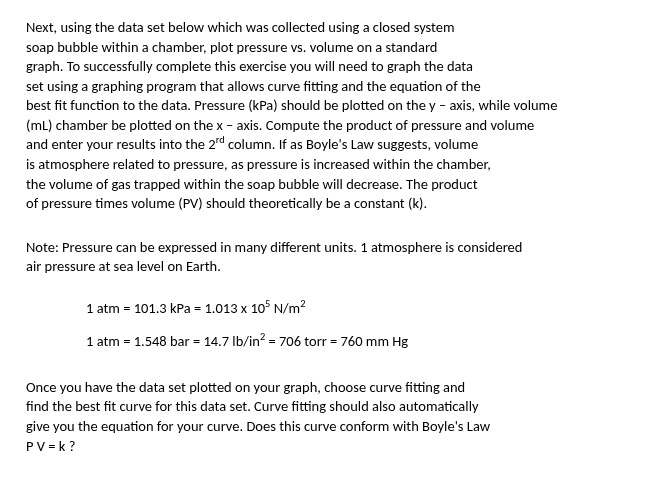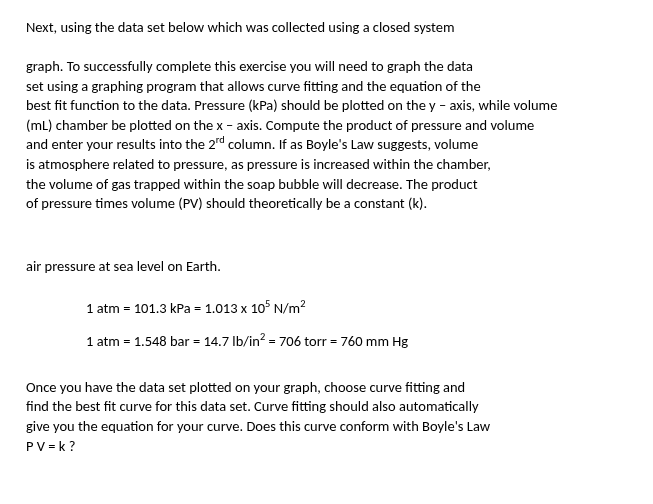--- a/index.html
+++ b/index.html
@@ -38,33 +38,33 @@
       font-size: 0.72em;
       vertical-align: super;
       line-height: 0;
     }
   </style>
 </head>
 <body>
 
 <div class="paragraph">
   <span>Next,  using the data set below which was collected using a closed system</span><br>
-  <br>
+  <span>soap bubble within a chamber,  plot pressure vs. volume on a standard</span><br>
   <span>graph. To successfully complete this exercise you will need to graph the data</span><br>
   <span>set using a graphing program that allows curve fitting and the equation of the</span><br>
   <span>best fit function to the data.   Pressure (kPa)  should be plotted on the y – axis, while volume</span><br>
   <span>(mL) chamber be plotted on the  x – axis.  Compute the product of pressure and volume</span><br>
   <span>and enter your results into the 2</span><span class="sup-text">rd</span><span> column.    If as Boyle's Law suggests, volume</span><br>
   <span>is atmosphere related to pressure, as pressure is increased within the chamber,</span><br>
   <span>the volume of gas trapped within the soap bubble will decrease.  The product</span><br>
   <span>of pressure times volume (PV)  should theoretically be a constant (k).</span>
 </div>
 
 <div class="note">
-  <br>
+  <span>Note:   Pressure can be expressed in many different units.  1 atmosphere is considered</span><br>
   <span>air pressure at sea level on Earth.</span>
 </div>
 
 <div class="equation-block">
   <span>1    atm  =  101.3  kPa  =  1.013 x 10</span><span class="sup-text">5</span><span> N/m</span><span class="sup-text">2</span>
 </div>
 
 <div class="equation-block2">
   <span>1 atm =  1.548 bar   =  14.7  lb/in</span><span class="sup-text">2</span><span>  =  706 torr  =  760 mm Hg</span>
 </div>

